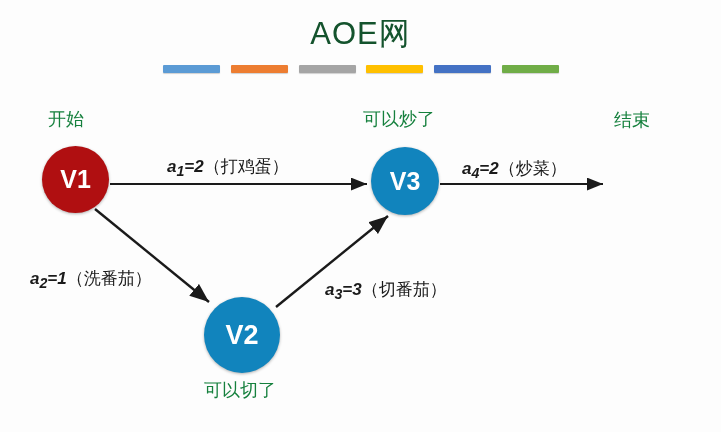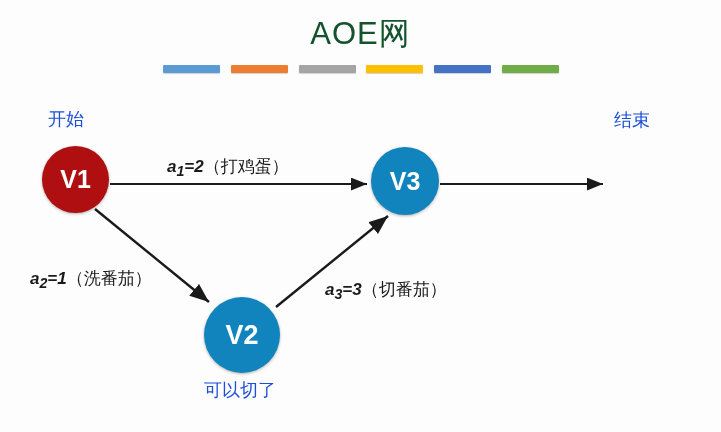--- a/index.html
+++ b/index.html
@@ -76,21 +76,21 @@
   }
   .node-v1 { left: 42px;  top: 146px; width: 67px; height: 67px; background: #b00f11; font-size: 25px; }
   .node-v2 { left: 204px; top: 297px; width: 76px; height: 76px; background: #1184bd; font-size: 27px; }
   .node-v3 { left: 371px; top: 147px; width: 68px; height: 68px; background: #1184bd; font-size: 25px; }
   .node-v4 { left: 607px; top: 147px; width: 66px; height: 66px; background: #b00f11; font-size: 24px; }
 
   
   .node-caption {
     position: absolute;
     font-size: 18px;
-    color: #1d4ed8;
+    color: #15803d;
     white-space: nowrap;
     font-family: Liberation Mono, monospace;
   }
   .cap-v1 { left: 48px;  top: 107px; }
   .cap-v2 { left: 204px; top: 378px; }
   .cap-v3 { left: 363px; top: 107px; }
   .cap-v4 { left: 614px; top: 108px; }
 
   
   .edge-label {
@@ -140,25 +140,29 @@
     <line x1="276" y1="307" x2="388" y2="216" stroke="#1a1a1a" stroke-width="2.4" marker-end="url(#arrow)"></line>
     <line x1="440" y1="184" x2="603" y2="184" stroke="#1a1a1a" stroke-width="2" marker-end="url(#arrow)"></line>
   </svg>
 
   <div class="node node-v1">V1</div>
   <div class="node node-v2">V2</div>
   <div class="node node-v3">V3</div>
 
   <div class="node-caption cap-v1">开始</div>
   <div class="node-caption cap-v2">可以切了</div>
+  <div class="node-caption cap-v3">可以炒了</div>
   <div class="node-caption cap-v4">结束</div>
 
   <div class="edge-label lbl-a1">
     <span class="wvar">a</span><sub class="wvar">1</sub><span class="wnum">=2</span><span>（打鸡蛋）</span>
   </div>
   <div class="edge-label lbl-a2">
     <span class="wvar">a</span><sub class="wvar">2</sub><span class="wnum">=1</span><span>（洗番茄）</span>
   </div>
   <div class="edge-label lbl-a3">
     <span class="wvar">a</span><sub class="wvar">3</sub><span class="wnum">=3</span><span>（切番茄）</span>
   </div>
+  <div class="edge-label lbl-a4">
+    <span class="wvar">a</span><sub class="wvar">4</sub><span class="wnum">=2</span><span>（炒菜）</span>
+  </div>
 
 </div>
 
 </body></html>

